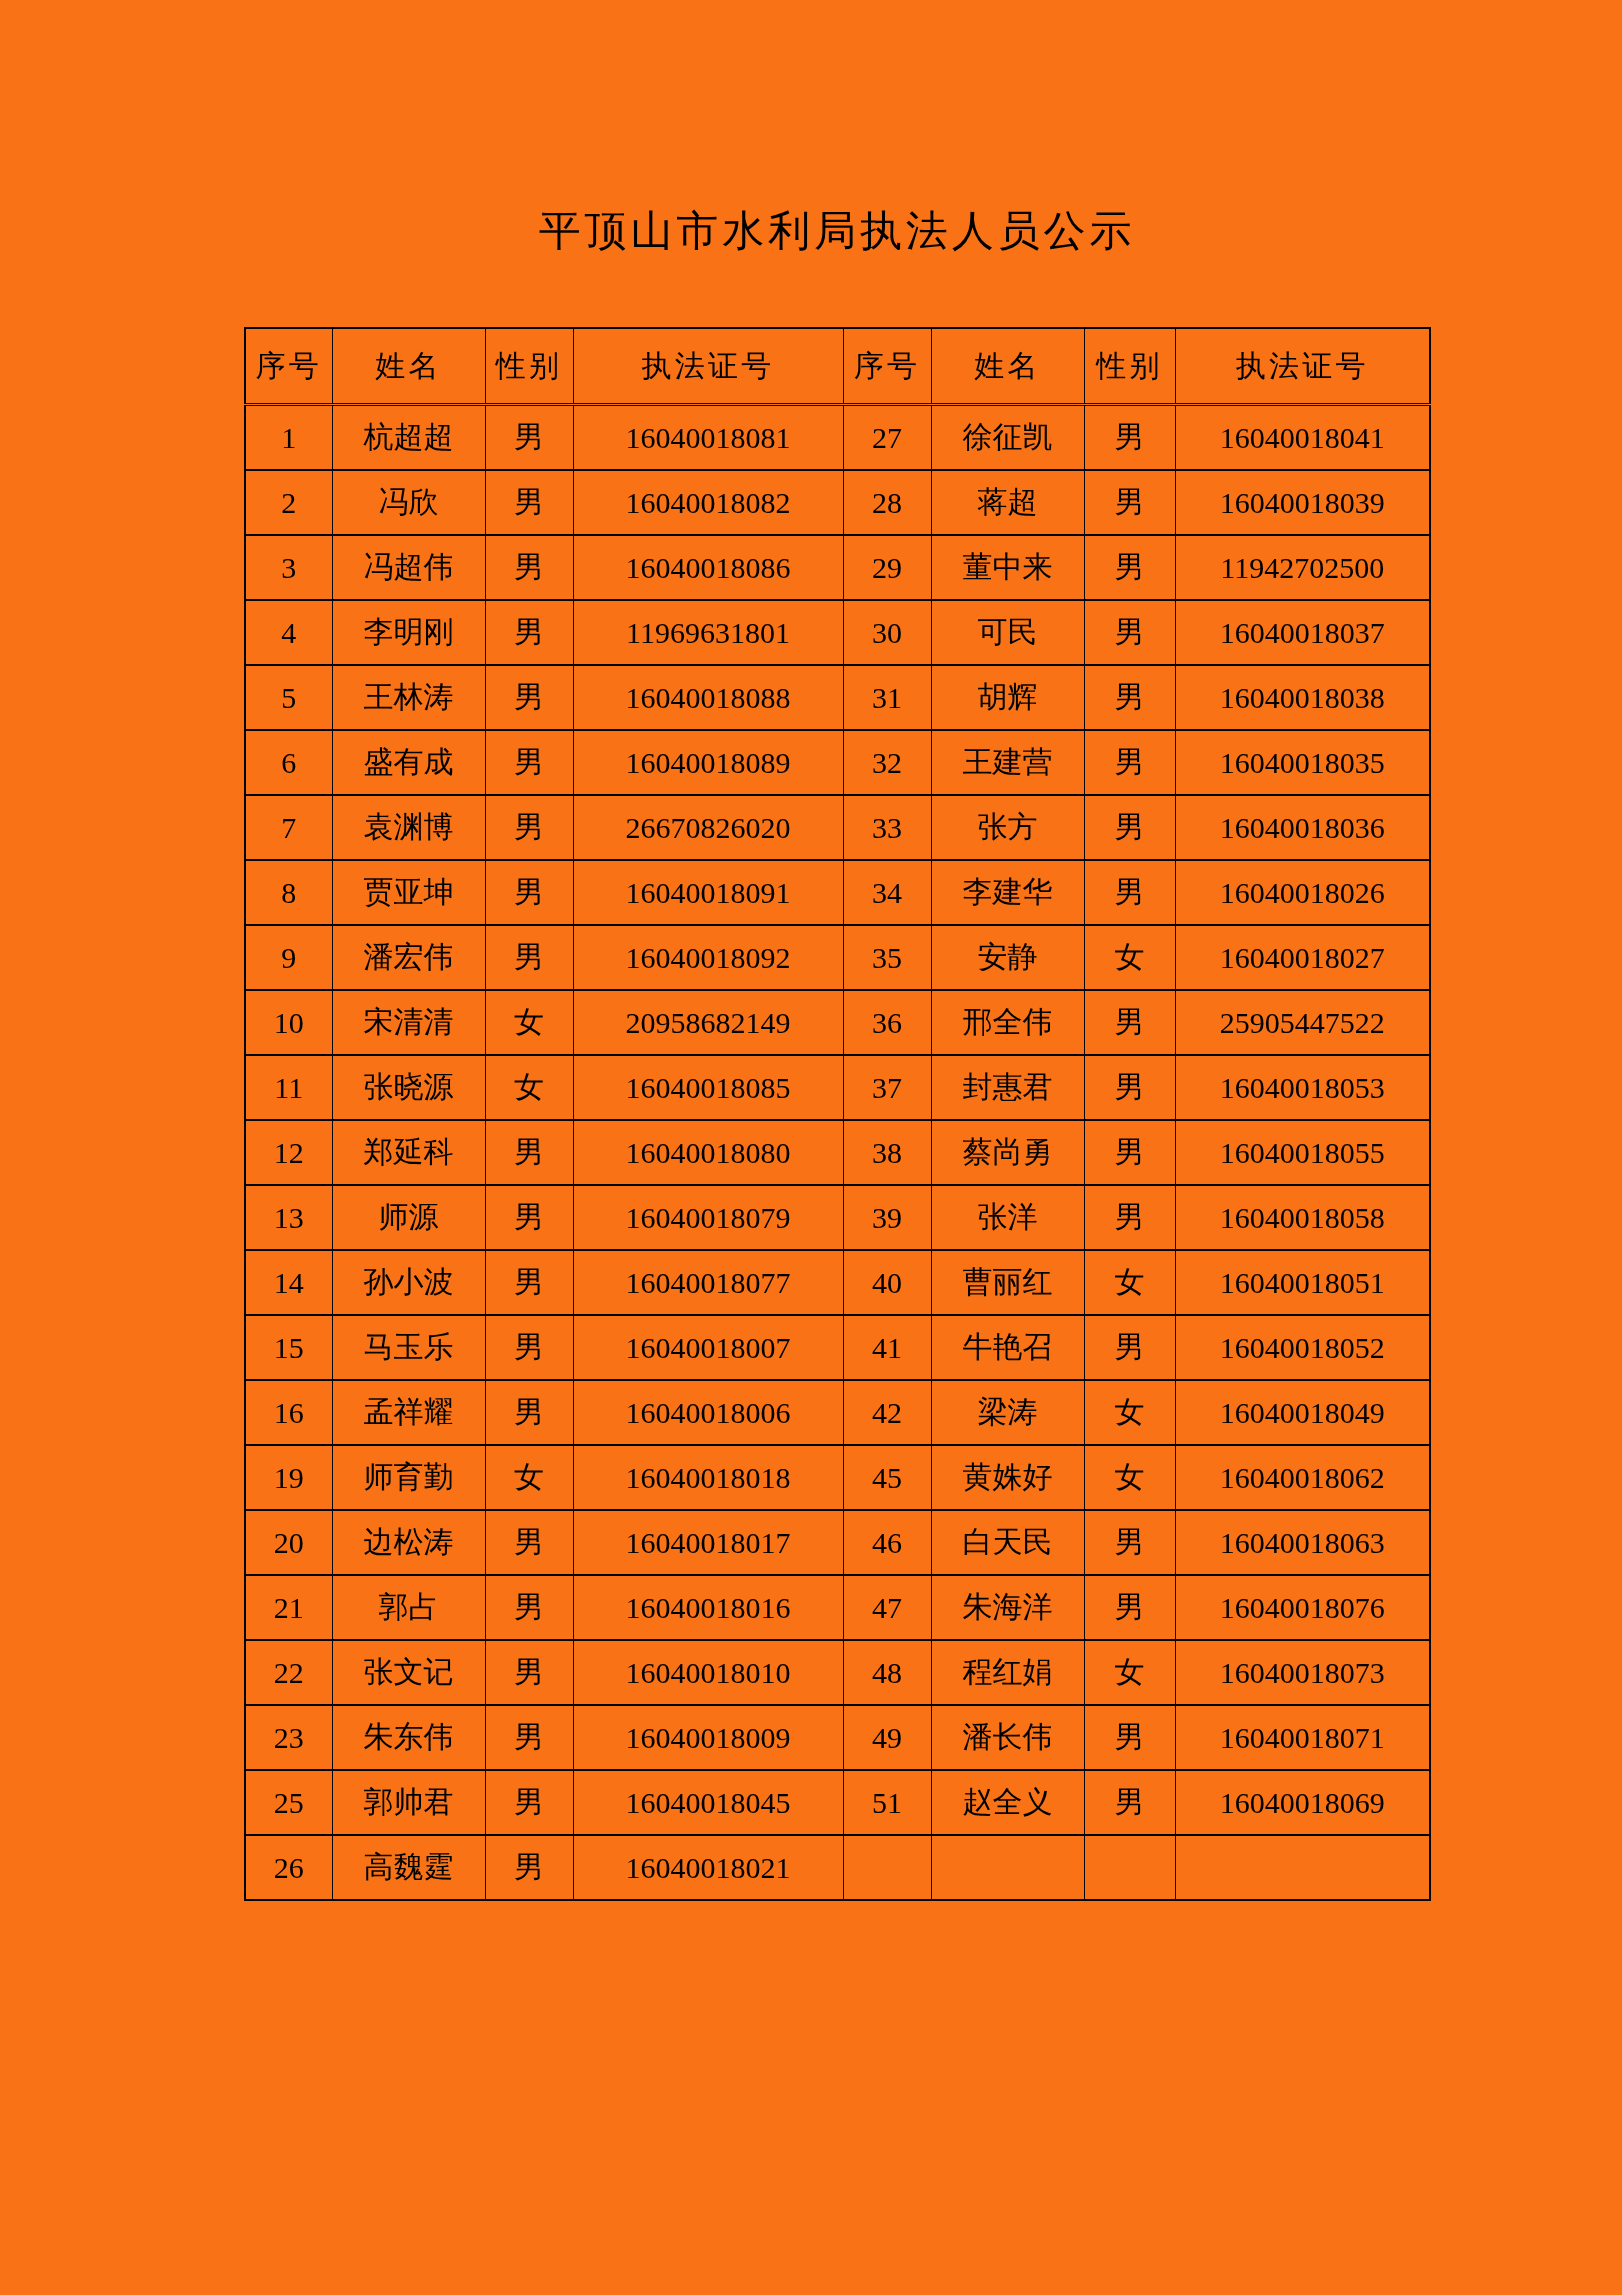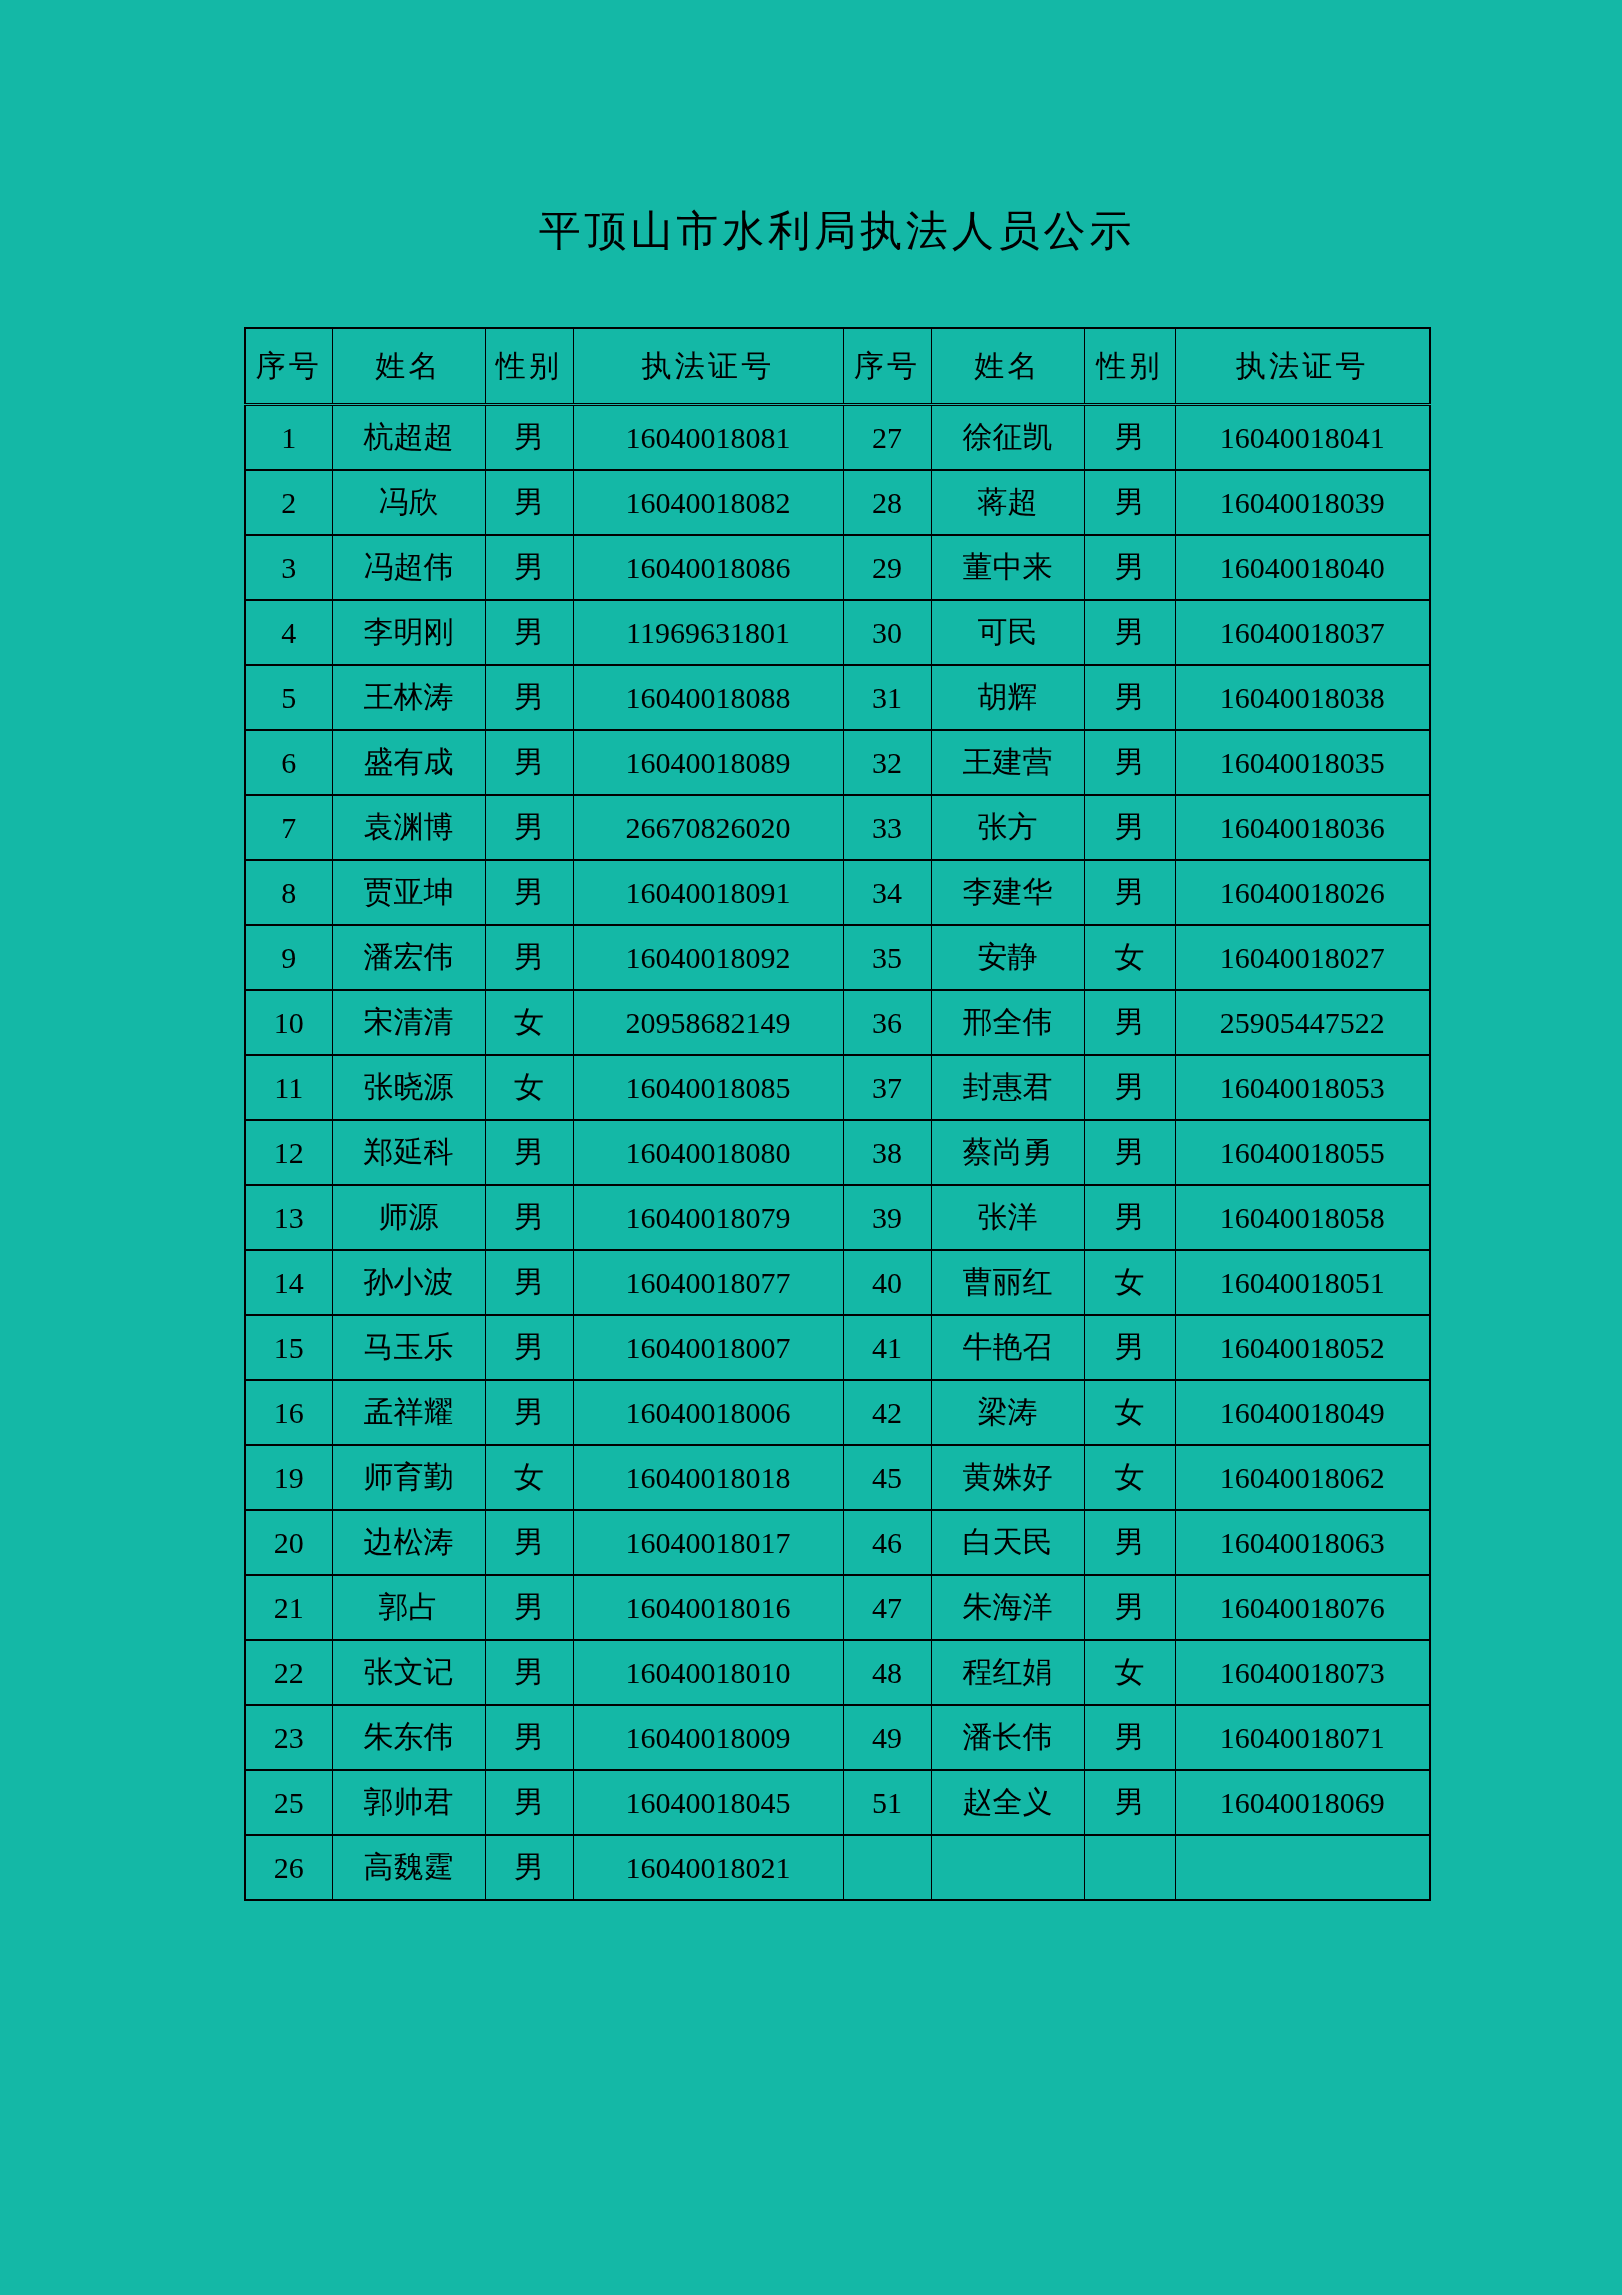--- a/index.html
+++ b/index.html
@@ -7,21 +7,21 @@
     width: 1623px;
     height: 2295px;
     background: #ffffff;
     position: relative;
     color: #000000;
     font-family: "Liberation Serif", "DejaVu Serif", serif;
   }
   .page {
     position: absolute;
     inset: 0;
-    background: #14b8a6;
+    background: #f97316;
   }
   .doc-title {
     position: absolute;
     top: 203px;
     left: 244px;
     width: 1186px;
     margin: 0;
     text-align: center;
     font-size: 42px;
     font-weight: 400;
@@ -119,21 +119,21 @@
           <td>16040018039</td>
         </tr>
         <tr>
           <td>3</td>
           <td>冯超伟</td>
           <td>男</td>
           <td>16040018086</td>
           <td>29</td>
           <td>董中来</td>
           <td>男</td>
-          <td>16040018040</td>
+          <td>11942702500</td>
         </tr>
         <tr>
           <td>4</td>
           <td>李明刚</td>
           <td>男</td>
           <td>11969631801</td>
           <td>30</td>
           <td>可民</td>
           <td>男</td>
           <td>16040018037</td>

